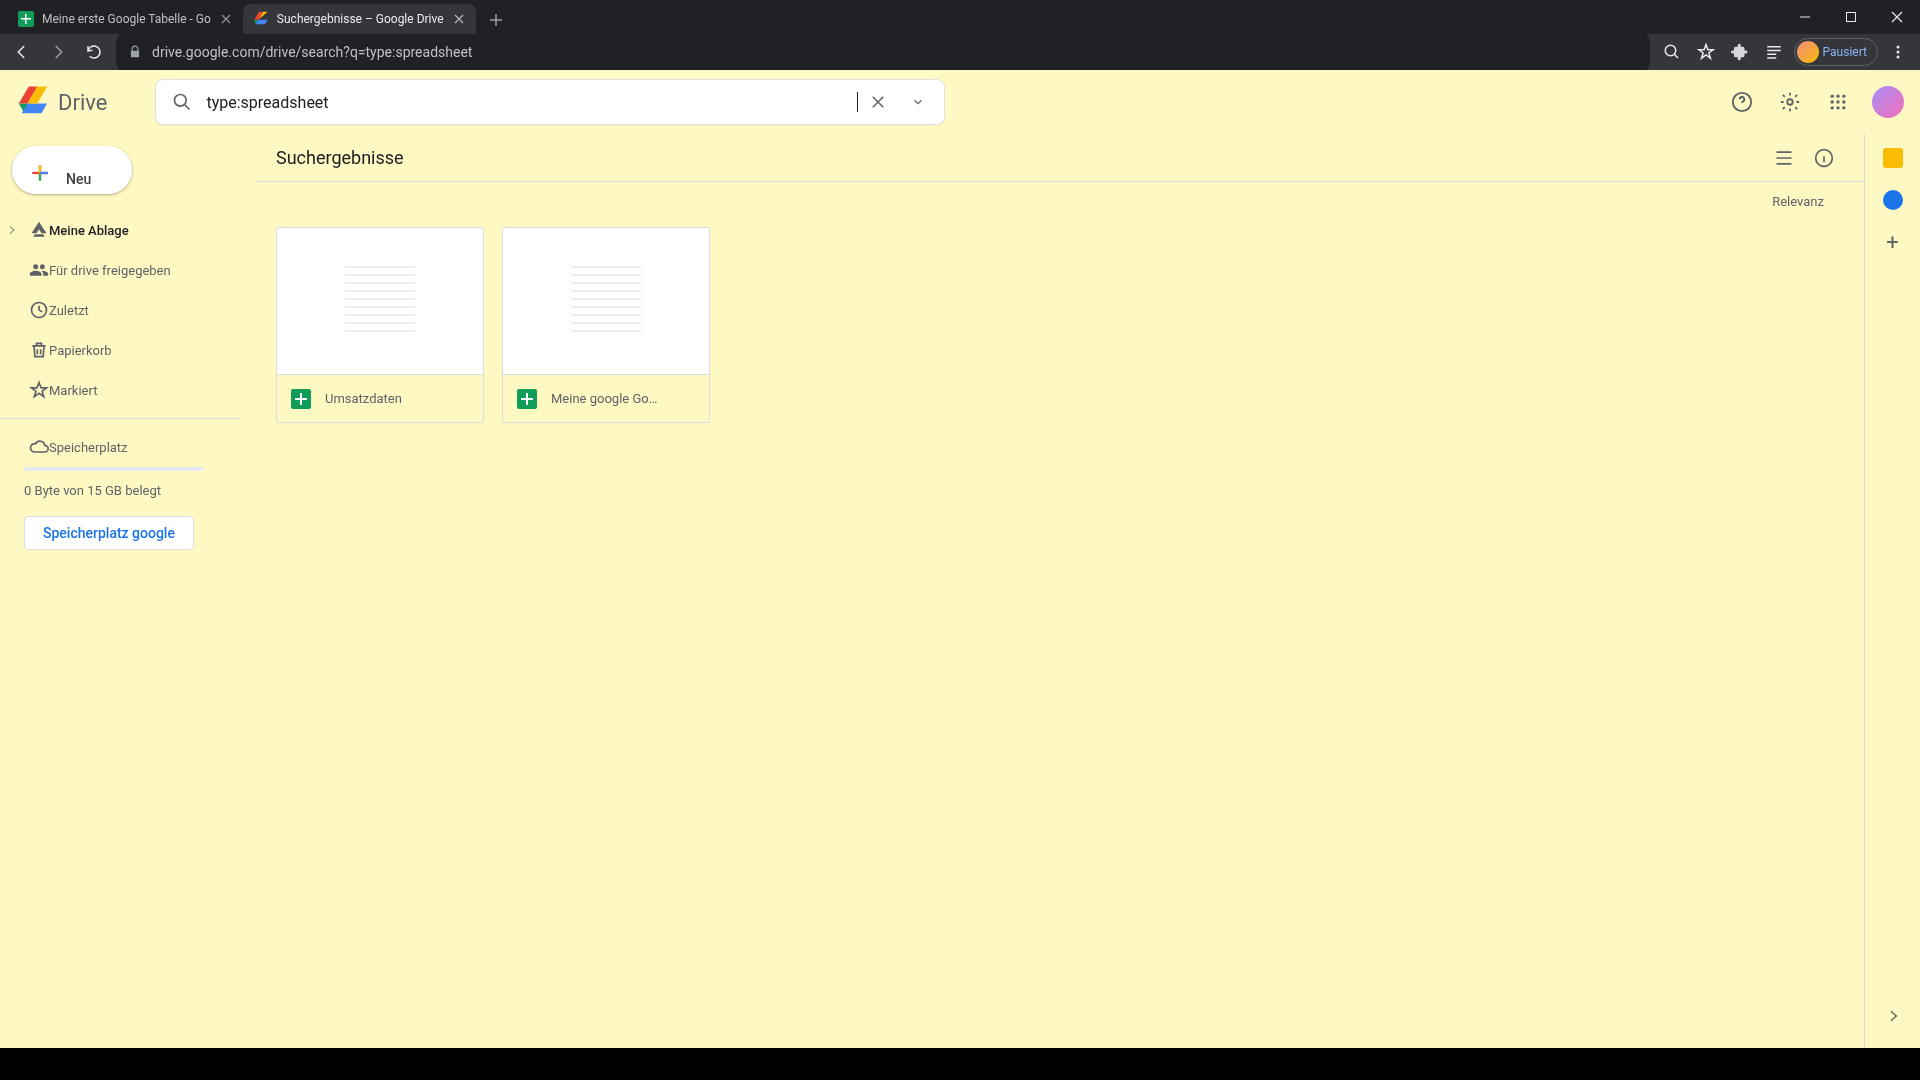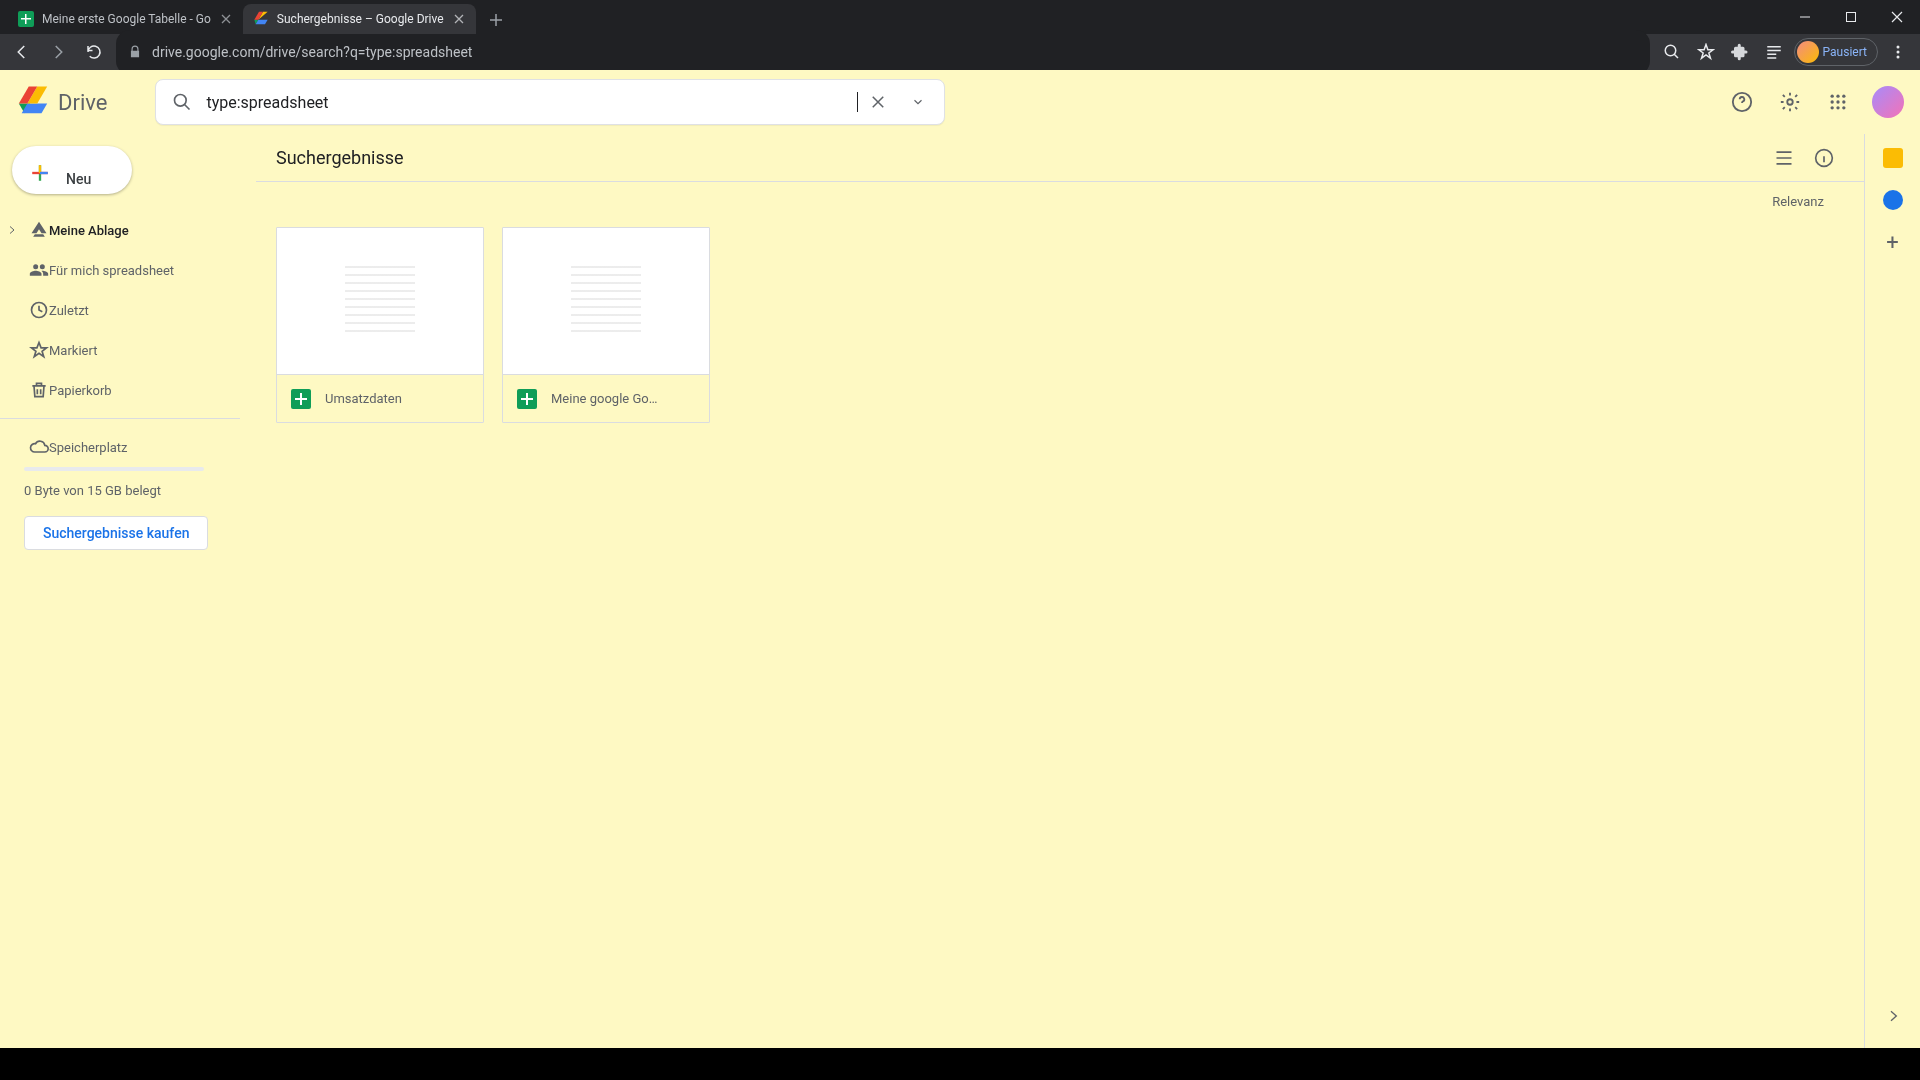--- a/index.html
+++ b/index.html
@@ -277,52 +277,52 @@
             <svg class="nicon" viewBox="0 0 24 24">
                 <path fill="currentColor" d="M19 2H5a2 2 0 0 0-2 2v16l4-3h12a2 2 0 0 0 2-2V4a2 2 0 0 0-2-2z" opacity=".0"></path>
                 <path fill="currentColor" d="M12 2L3 16h6l3-5 3 5h6L12 2zM5 20l2-3h10l2 3H5z"></path>
               </svg>
             <span style="font-weight:500;color:#202124">Meine Ablage</span>
           </div>
           <div class="nav-item">
             <svg class="nicon" viewBox="0 0 24 24">
                 <path fill="currentColor" d="M16 11a3 3 0 1 0 0-6 3 3 0 0 0 0 6zM8 11a3 3 0 1 0 0-6 3 3 0 0 0 0 6zM8 13c-2.3 0-7 1.2-7 3.5V19h14v-2.5C15 14.2 10.3 13 8 13zm8 0c-.3 0-.6 0-1 .1 1.2.9 2 2 2 3.4V19h6v-2.5c0-2.3-4.7-3.5-7-3.5z"></path>
               </svg>
-            <span>Für mich spreadsheet</span>
+            <span>Für drive freigegeben</span>
           </div>
           <div class="nav-item">
             <svg class="nicon" viewBox="0 0 24 24">
                 <circle cx="12" cy="12" r="9" fill="none" stroke="currentColor" stroke-width="2"></circle>
                 <path d="M12 7v5l4 2" fill="none" stroke="currentColor" stroke-width="2"></path>
               </svg>
             <span>Zuletzt</span>
           </div>
           <div class="nav-item">
             <svg class="nicon" viewBox="0 0 24 24">
+                <path fill="none" stroke="currentColor" stroke-width="2" d="M4 7h16M9 7V4h6v3M6 7l1 13h10l1-13M10 11v6M14 11v6"></path>
+              </svg>
+            <span>Papierkorb</span>
+          </div>
+          <div class="nav-item">
+            <svg class="nicon" viewBox="0 0 24 24">
                 <path fill="none" stroke="currentColor" stroke-width="2" d="M12 3l2.5 6.5H21l-5.3 4 2 6.5L12 16l-5.7 4 2-6.5L3 9.5h6.5z"></path>
               </svg>
             <span>Markiert</span>
-          </div>
-          <div class="nav-item">
-            <svg class="nicon" viewBox="0 0 24 24">
-                <path fill="none" stroke="currentColor" stroke-width="2" d="M4 7h16M9 7V4h6v3M6 7l1 13h10l1-13M10 11v6M14 11v6"></path>
-              </svg>
-            <span>Papierkorb</span>
           </div>
           <div class="nav-divider"></div>
           <div class="nav-item">
             <svg class="nicon" viewBox="0 0 24 24">
                 <path fill="none" stroke="currentColor" stroke-width="2" d="M7 18a5 5 0 1 1 .8-9.9A6 6 0 0 1 19 10a4 4 0 0 1 0 8H7z"></path>
               </svg>
             <span>Speicherplatz</span>
           </div>
         </div>
         <div class="storage-bar"></div>
         <div class="storage-text">0 Byte von 15 GB belegt</div>
-        <button class="buy-btn">Suchergebnisse kaufen</button>
+        <button class="buy-btn">Speicherplatz google</button>
       </div>
 
       <div class="main">
         <div class="content-header">
           <span class="content-title">Suchergebnisse</span>
           <div class="ch-spacer"></div>
           <div class="ch-icon">
               <svg width="20" height="20" viewBox="0 0 24 24">
                 <path d="M3 5h18M3 12h18M3 19h18" stroke="currentColor" stroke-width="2"></path>
               </svg>

